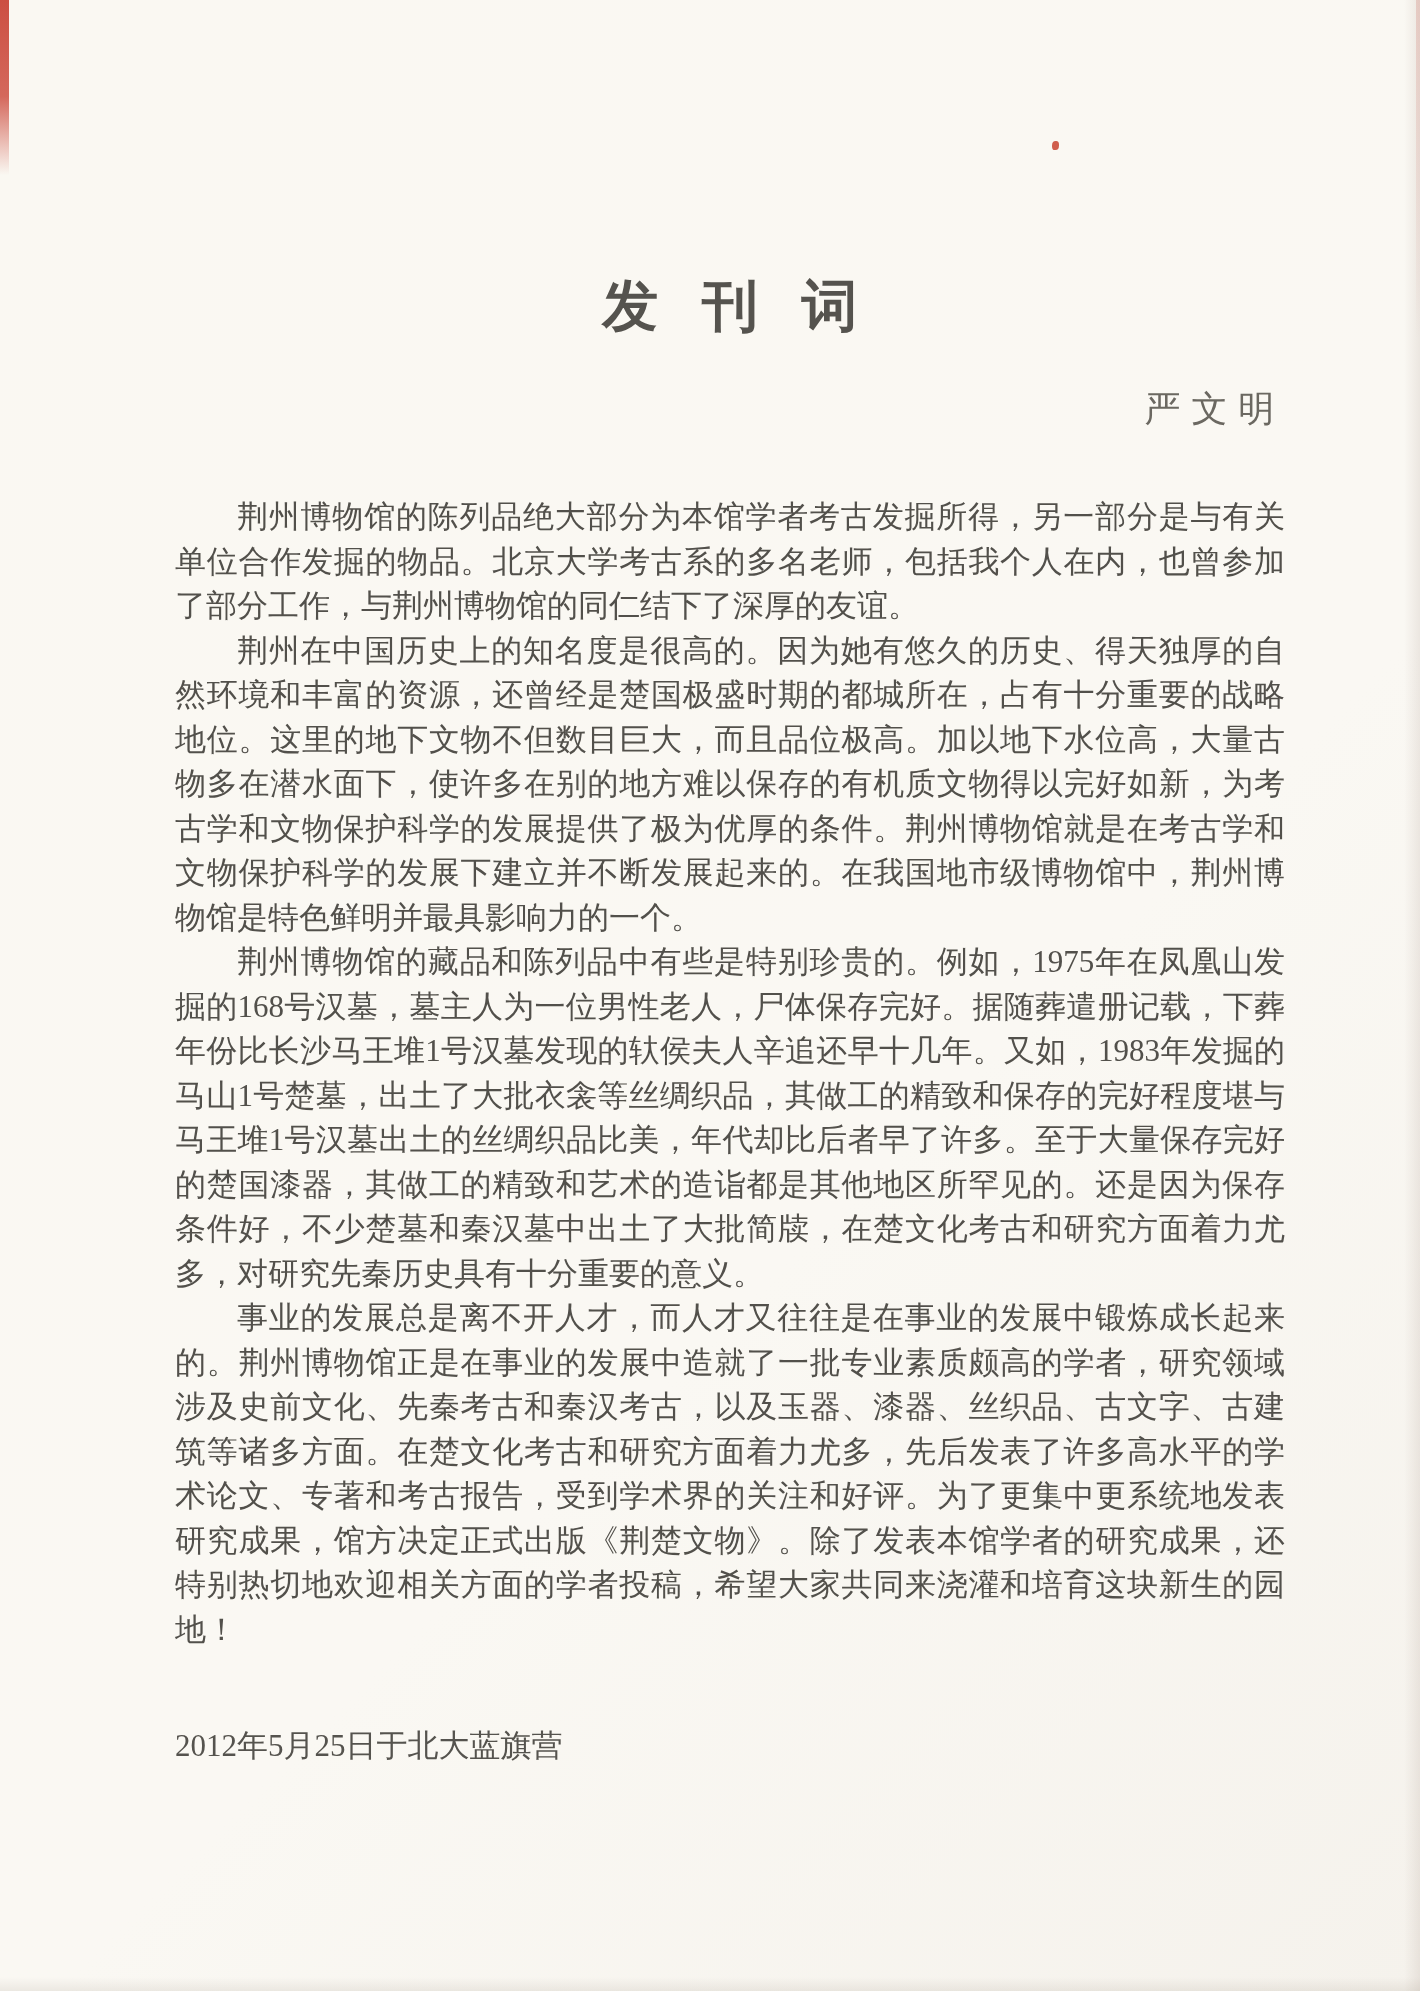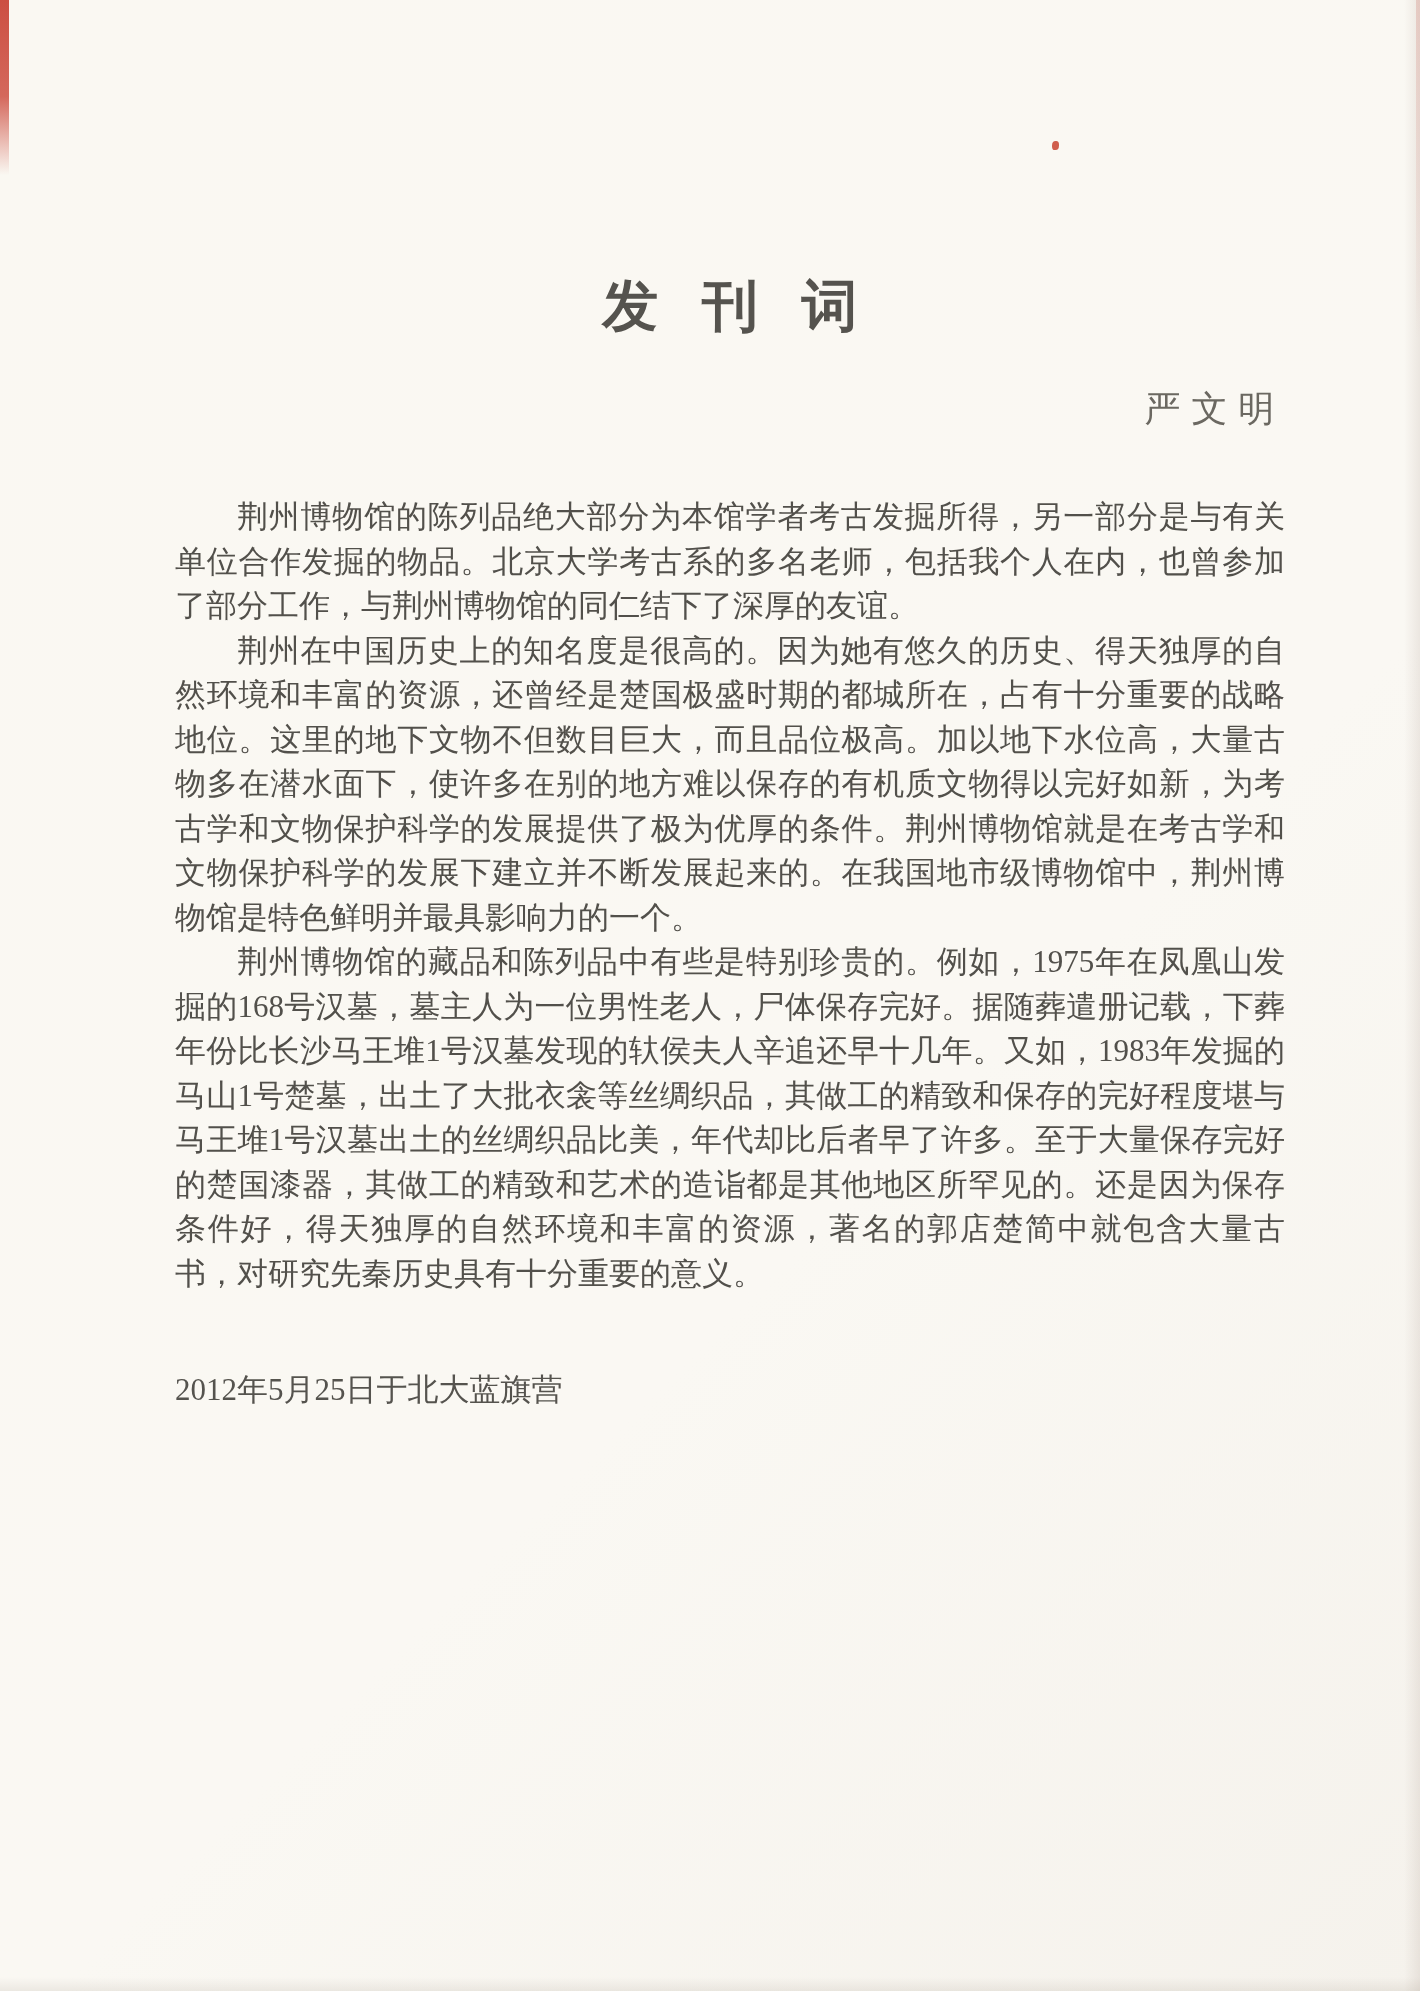--- a/index.html
+++ b/index.html
@@ -90,17 +90,18 @@
   <div class="edge-shade-right"></div>
   <div class="edge-shade-bottom"></div>
   <div class="ink-speck"></div>
 
   <div class="content">
     <div class="doc-title">发刊词</div>
     <div class="doc-author">严文明</div>
     <div class="body-text">
       <p>荆州博物馆的陈列品绝大部分为本馆学者考古发掘所得，另一部分是与有关单位合作发掘的物品。北京大学考古系的多名老师，包括我个人在内，也曾参加了部分工作，与荆州博物馆的同仁结下了深厚的友谊。</p>
       <p>荆州在中国历史上的知名度是很高的。因为她有悠久的历史、得天独厚的自然环境和丰富的资源，还曾经是楚国极盛时期的都城所在，占有十分重要的战略地位。这里的地下文物不但数目巨大，而且品位极高。加以地下水位高，大量古物多在潜水面下，使许多在别的地方难以保存的有机质文物得以完好如新，为考古学和文物保护科学的发展提供了极为优厚的条件。荆州博物馆就是在考古学和文物保护科学的发展下建立并不断发展起来的。在我国地市级博物馆中，荆州博物馆是特色鲜明并最具影响力的一个。</p>
-      <p>荆州博物馆的藏品和陈列品中有些是特别珍贵的。例如，1975年在凤凰山发掘的168号汉墓，墓主人为一位男性老人，尸体保存完好。据随葬遣册记载，下葬年份比长沙马王堆1号汉墓发现的轪侯夫人辛追还早十几年。又如，1983年发掘的马山1号楚墓，出土了大批衣衾等丝绸织品，其做工的精致和保存的完好程度堪与马王堆1号汉墓出土的丝绸织品比美，年代却比后者早了许多。至于大量保存完好的楚国漆器，其做工的精致和艺术的造诣都是其他地区所罕见的。还是因为保存条件好，得天独厚的自然环境和丰富的资源，著名的郭店楚简中就包含大量古书，对研究先秦历史具有十分重要的意义。</p>
+      <p>荆州博物馆的藏品和陈列品中有些是特别珍贵的。例如，1975年在凤凰山发掘的168号汉墓，墓主人为一位男性老人，尸体保存完好。据随葬遣册记载，下葬年份比长沙马王堆1号汉墓发现的轪侯夫人辛追还早十几年。又如，1983年发掘的马山1号楚墓，出土了大批衣衾等丝绸织品，其做工的精致和保存的完好程度堪与马王堆1号汉墓出土的丝绸织品比美，年代却比后者早了许多。至于大量保存完好的楚国漆器，其做工的精致和艺术的造诣都是其他地区所罕见的。还是因为保存条件好，不少楚墓和秦汉墓中出土了大批简牍，在楚文化考古和研究方面着力尤多，对研究先秦历史具有十分重要的意义。</p>
+      <p>事业的发展总是离不开人才，而人才又往往是在事业的发展中锻炼成长起来的。荆州博物馆正是在事业的发展中造就了一批专业素质颇高的学者，研究领域涉及史前文化、先秦考古和秦汉考古，以及玉器、漆器、丝织品、古文字、古建筑等诸多方面。在楚文化考古和研究方面着力尤多，先后发表了许多高水平的学术论文、专著和考古报告，受到学术界的关注和好评。为了更集中更系统地发表研究成果，馆方决定正式出版《荆楚文物》。除了发表本馆学者的研究成果，还特别热切地欢迎相关方面的学者投稿，希望大家共同来浇灌和培育这块新生的园地！</p>
     </div>
     <div class="dateline">2012年5月25日于北大蓝旗营</div>
   </div>
 </div>
 
 </body></html>

